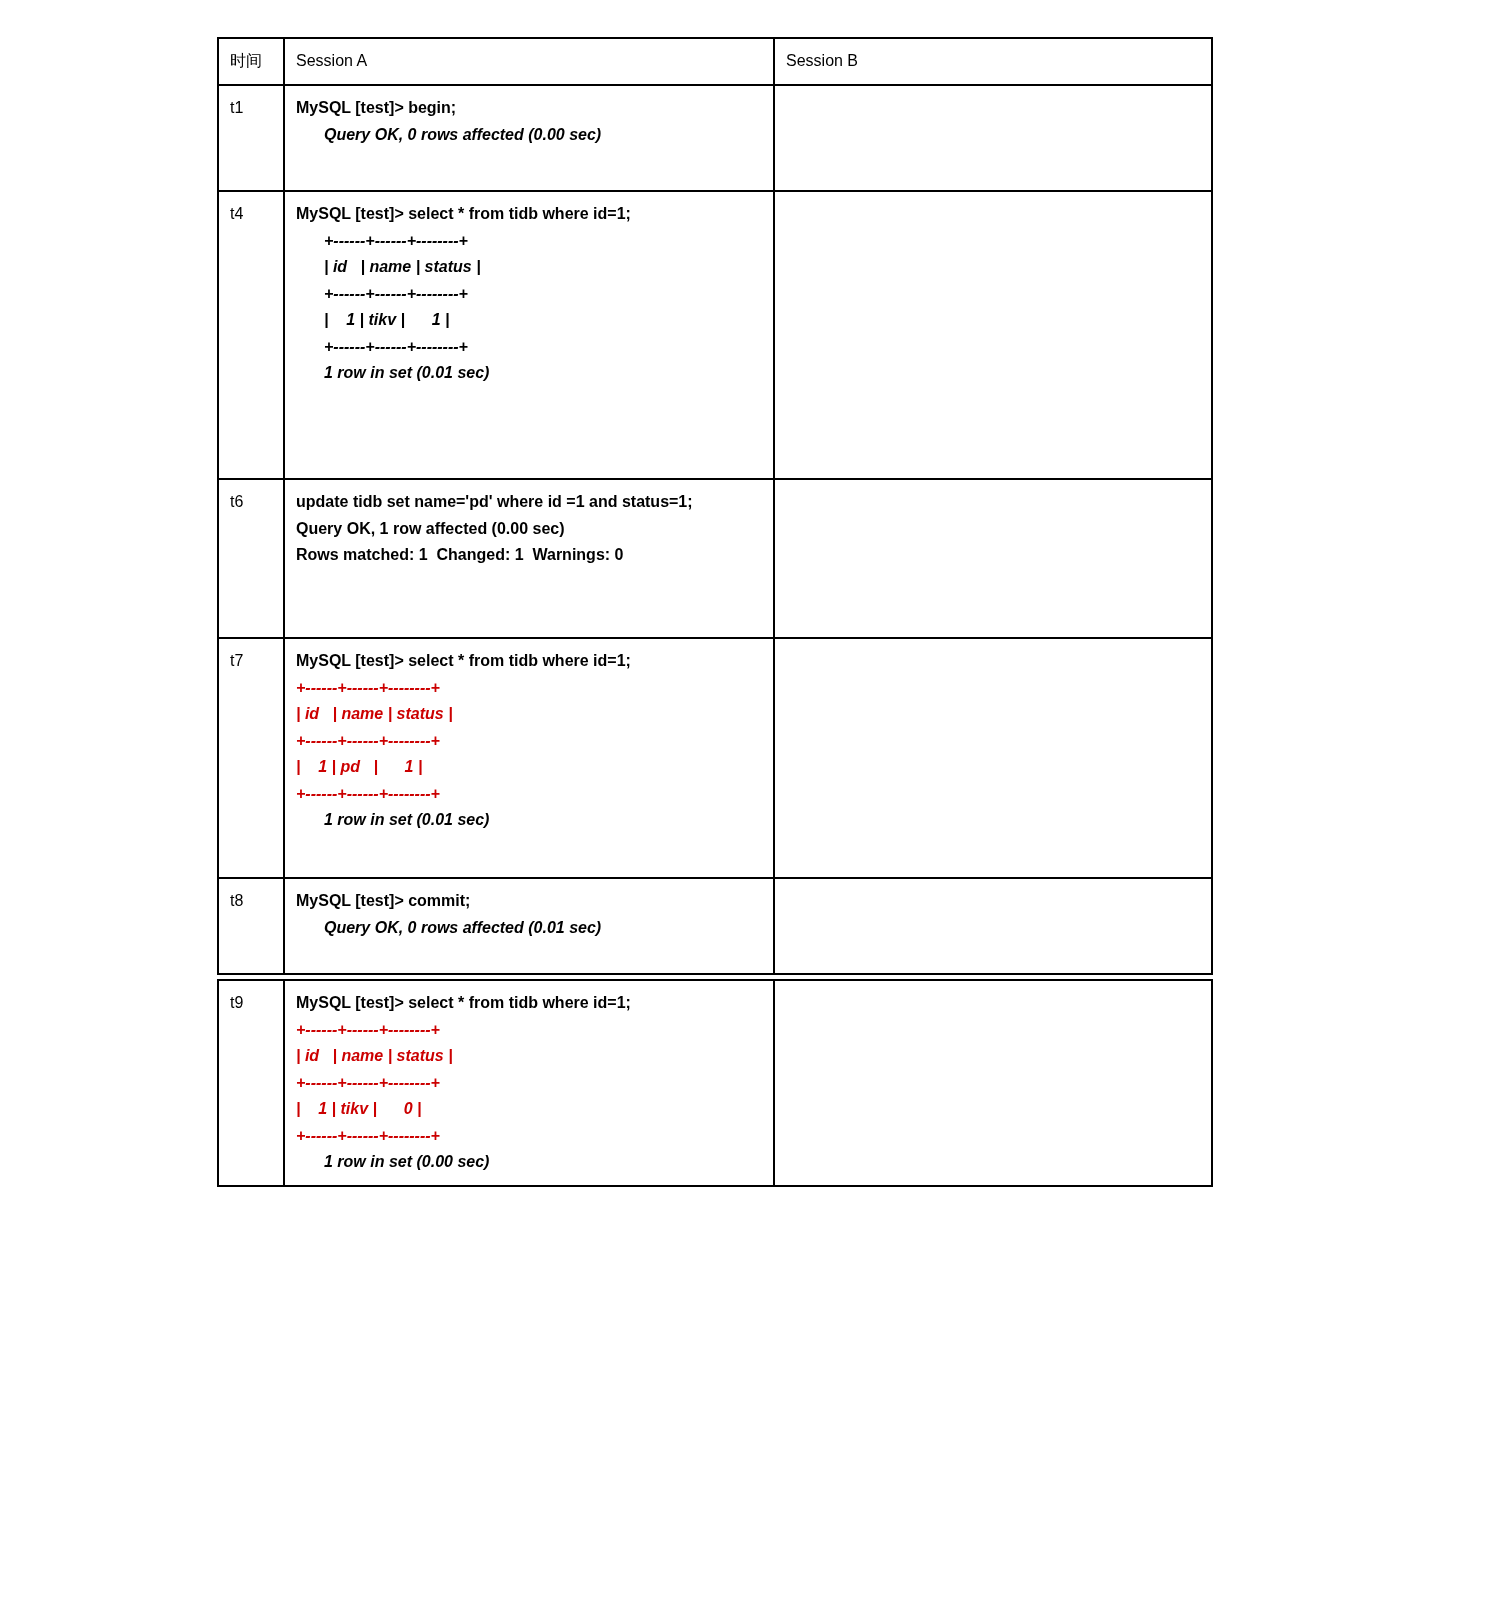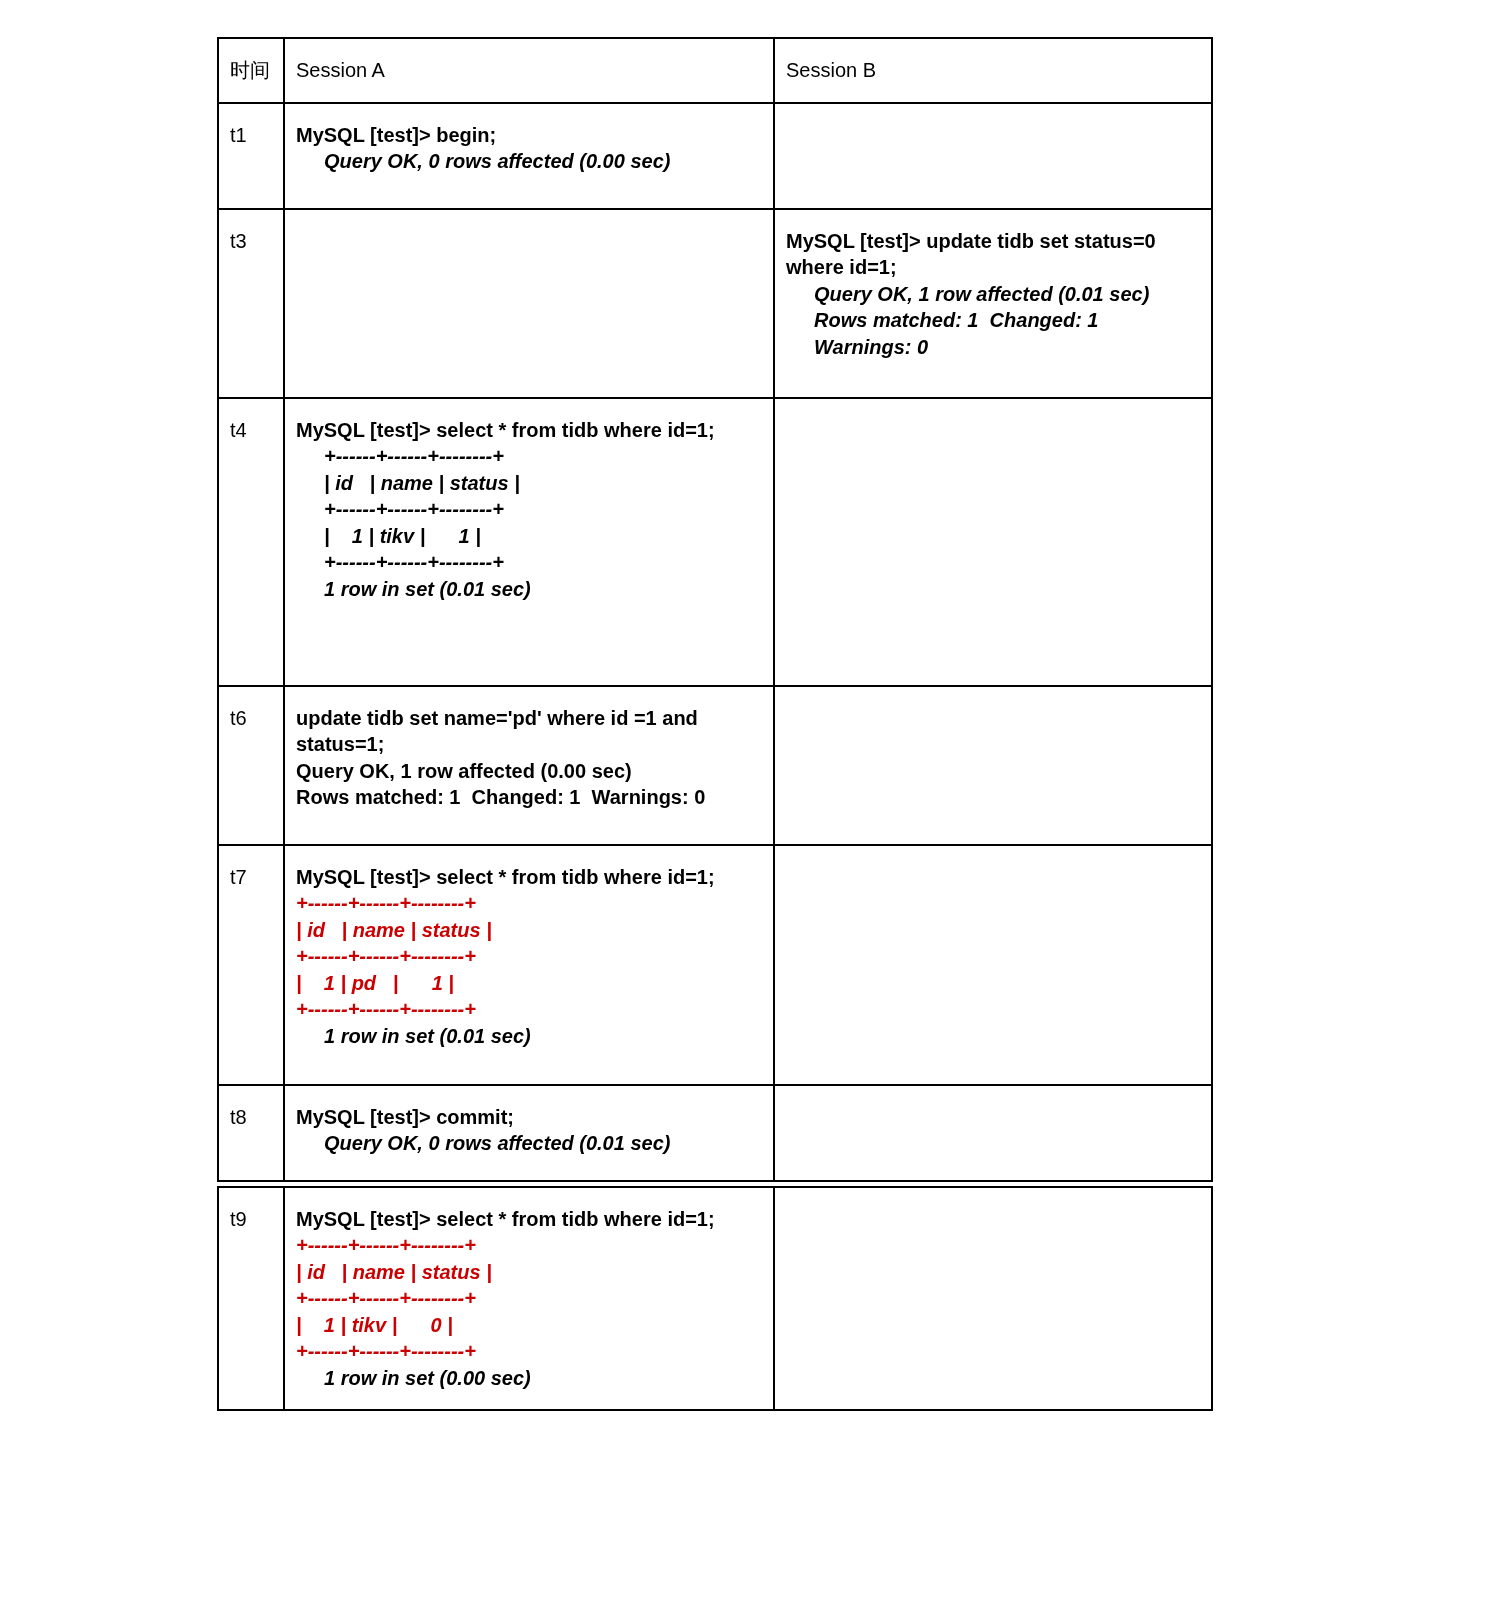--- a/index.html
+++ b/index.html
@@ -13,22 +13,22 @@
   .table-wrap{position:absolute;left:217px;top:37px;width:996px;}
   table.grid{border-collapse:collapse;table-layout:fixed;width:994px;}
   table.grid.detached{margin-top:4px;}
   col.c-time{width:66px;}
   col.c-sa{width:490px;}
   col.c-sb{width:438px;}
   .grid th,.grid td{
     border:2px solid #000000;
     vertical-align:top;
     text-align:left;
-    padding:18px 11px;
-    font-size:20px;
+    padding:9px 11px;
+    font-size:16px;
     line-height:26.5px;
     font-weight:400;
   }
   .grid thead tr{height:47px;}
   .grid th{font-weight:400;}
   .time-cell{padding-left:10px;}
   .line{white-space:pre-wrap;}
   .plain{font-weight:700;font-style:normal;}
   .bold{font-weight:700;font-style:normal;}
   .bold-italic{font-weight:700;font-style:italic;margin-left:28px;}
@@ -54,29 +54,20 @@
         </tr>
       </thead>
       <tbody id="main-rows">
           <tr style="height: 106px;">
             <td class="time-cell">t1</td>
             <td>
               <div class="line plain">MySQL [test]&gt; begin;</div>
               <div class="line bold-italic">Query OK, 0 rows affected (0.00 sec)</div>
             </td>
             <td></td>
-          </tr>
-          <tr style="height: 189px;">
-            <td class="time-cell">t3</td>
-            <td></td>
-            <td>
-              <div class="line plain">MySQL [test]&gt; update tidb set status=0 where id=1;</div>
-              <div class="line bold-italic">Query OK, 1 row affected (0.01 sec)</div>
-              <div class="line bold-italic">Rows matched: 1  Changed: 1  Warnings: 0</div>
-            </td>
           </tr>
           <tr style="height: 288px;">
             <td class="time-cell">t4</td>
             <td>
               <div class="line plain">MySQL [test]&gt; select * from tidb where id=1;</div>
               <div class="line bold-italic">+------+------+--------+</div>
               <div class="line bold-italic">| id   | name | status |</div>
               <div class="line bold-italic">+------+------+--------+</div>
               <div class="line bold-italic">|    1 | tikv |      1 |</div>
               <div class="line bold-italic">+------+------+--------+</div>

